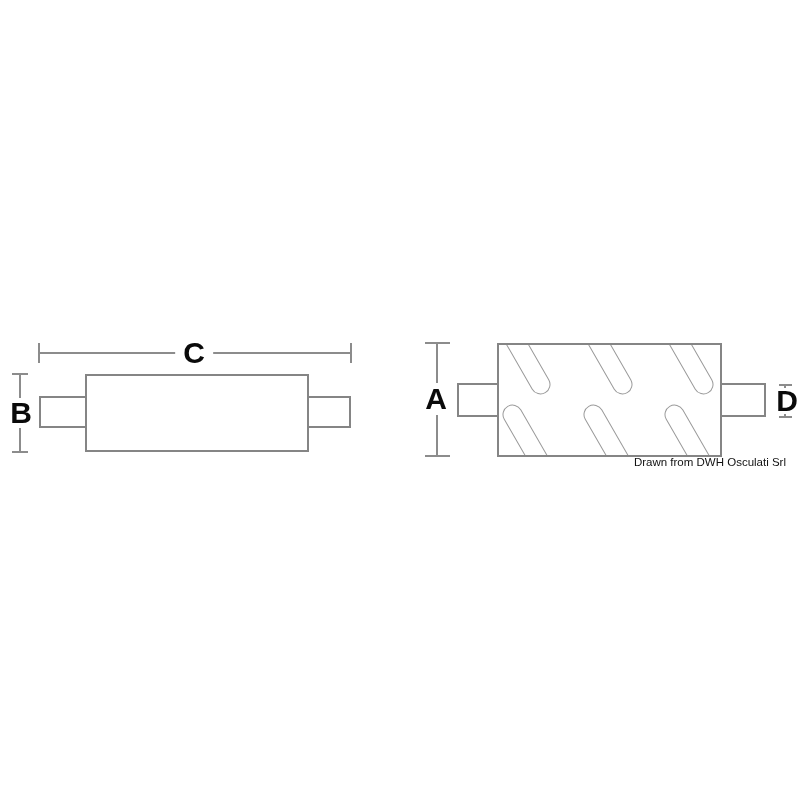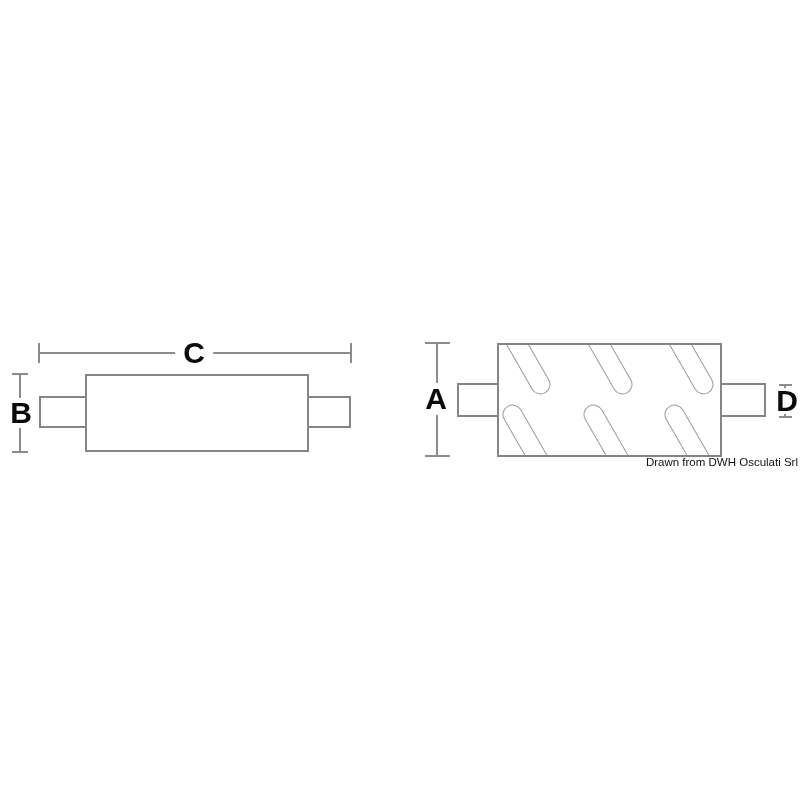--- a/index.html
+++ b/index.html
@@ -52,21 +52,21 @@
     width: 20px;
     height: 74px;
     border: 1.5px solid #9a9a9a;
     border-radius: 11px;
     background: #ffffff;
     transform: rotate(-30deg);
   }
   .credit {
     position: absolute;
     top: 456px;
-    right: 2px;
+    right: 14px;
     font-size: 11.5px;
     line-height: 13px;
     color: #111111;
   }
 </style>
 </head>
 <body>
 
 <div class="canvas">
 

